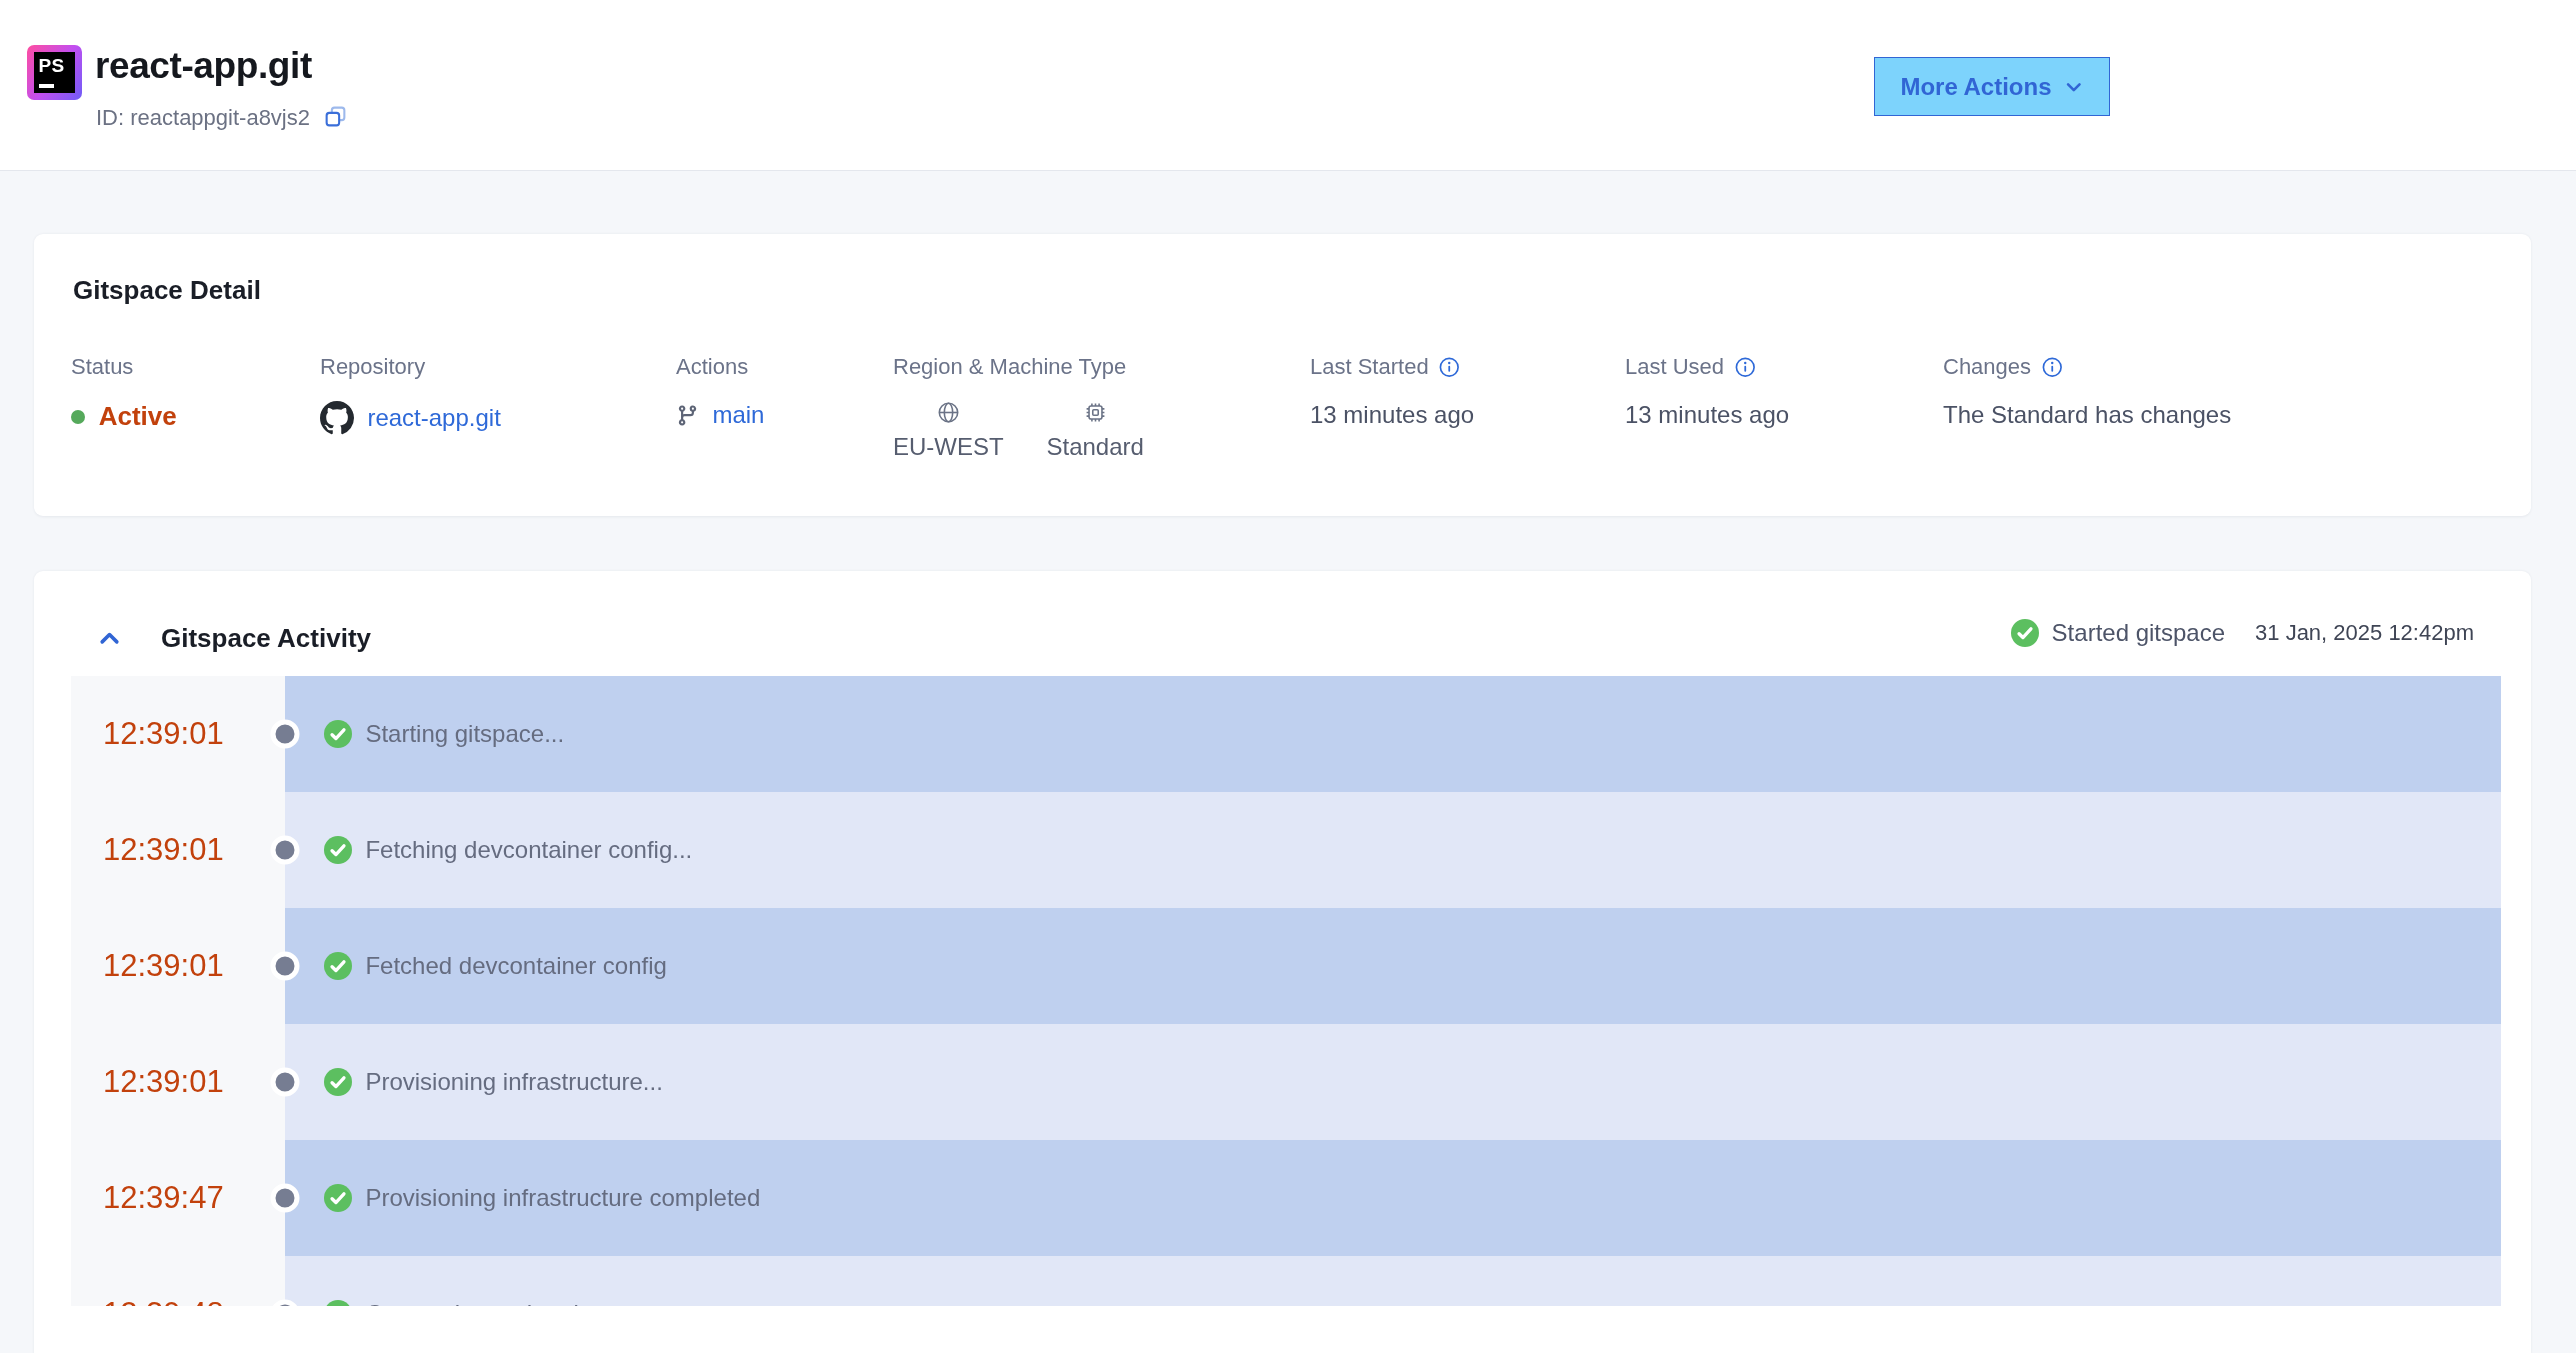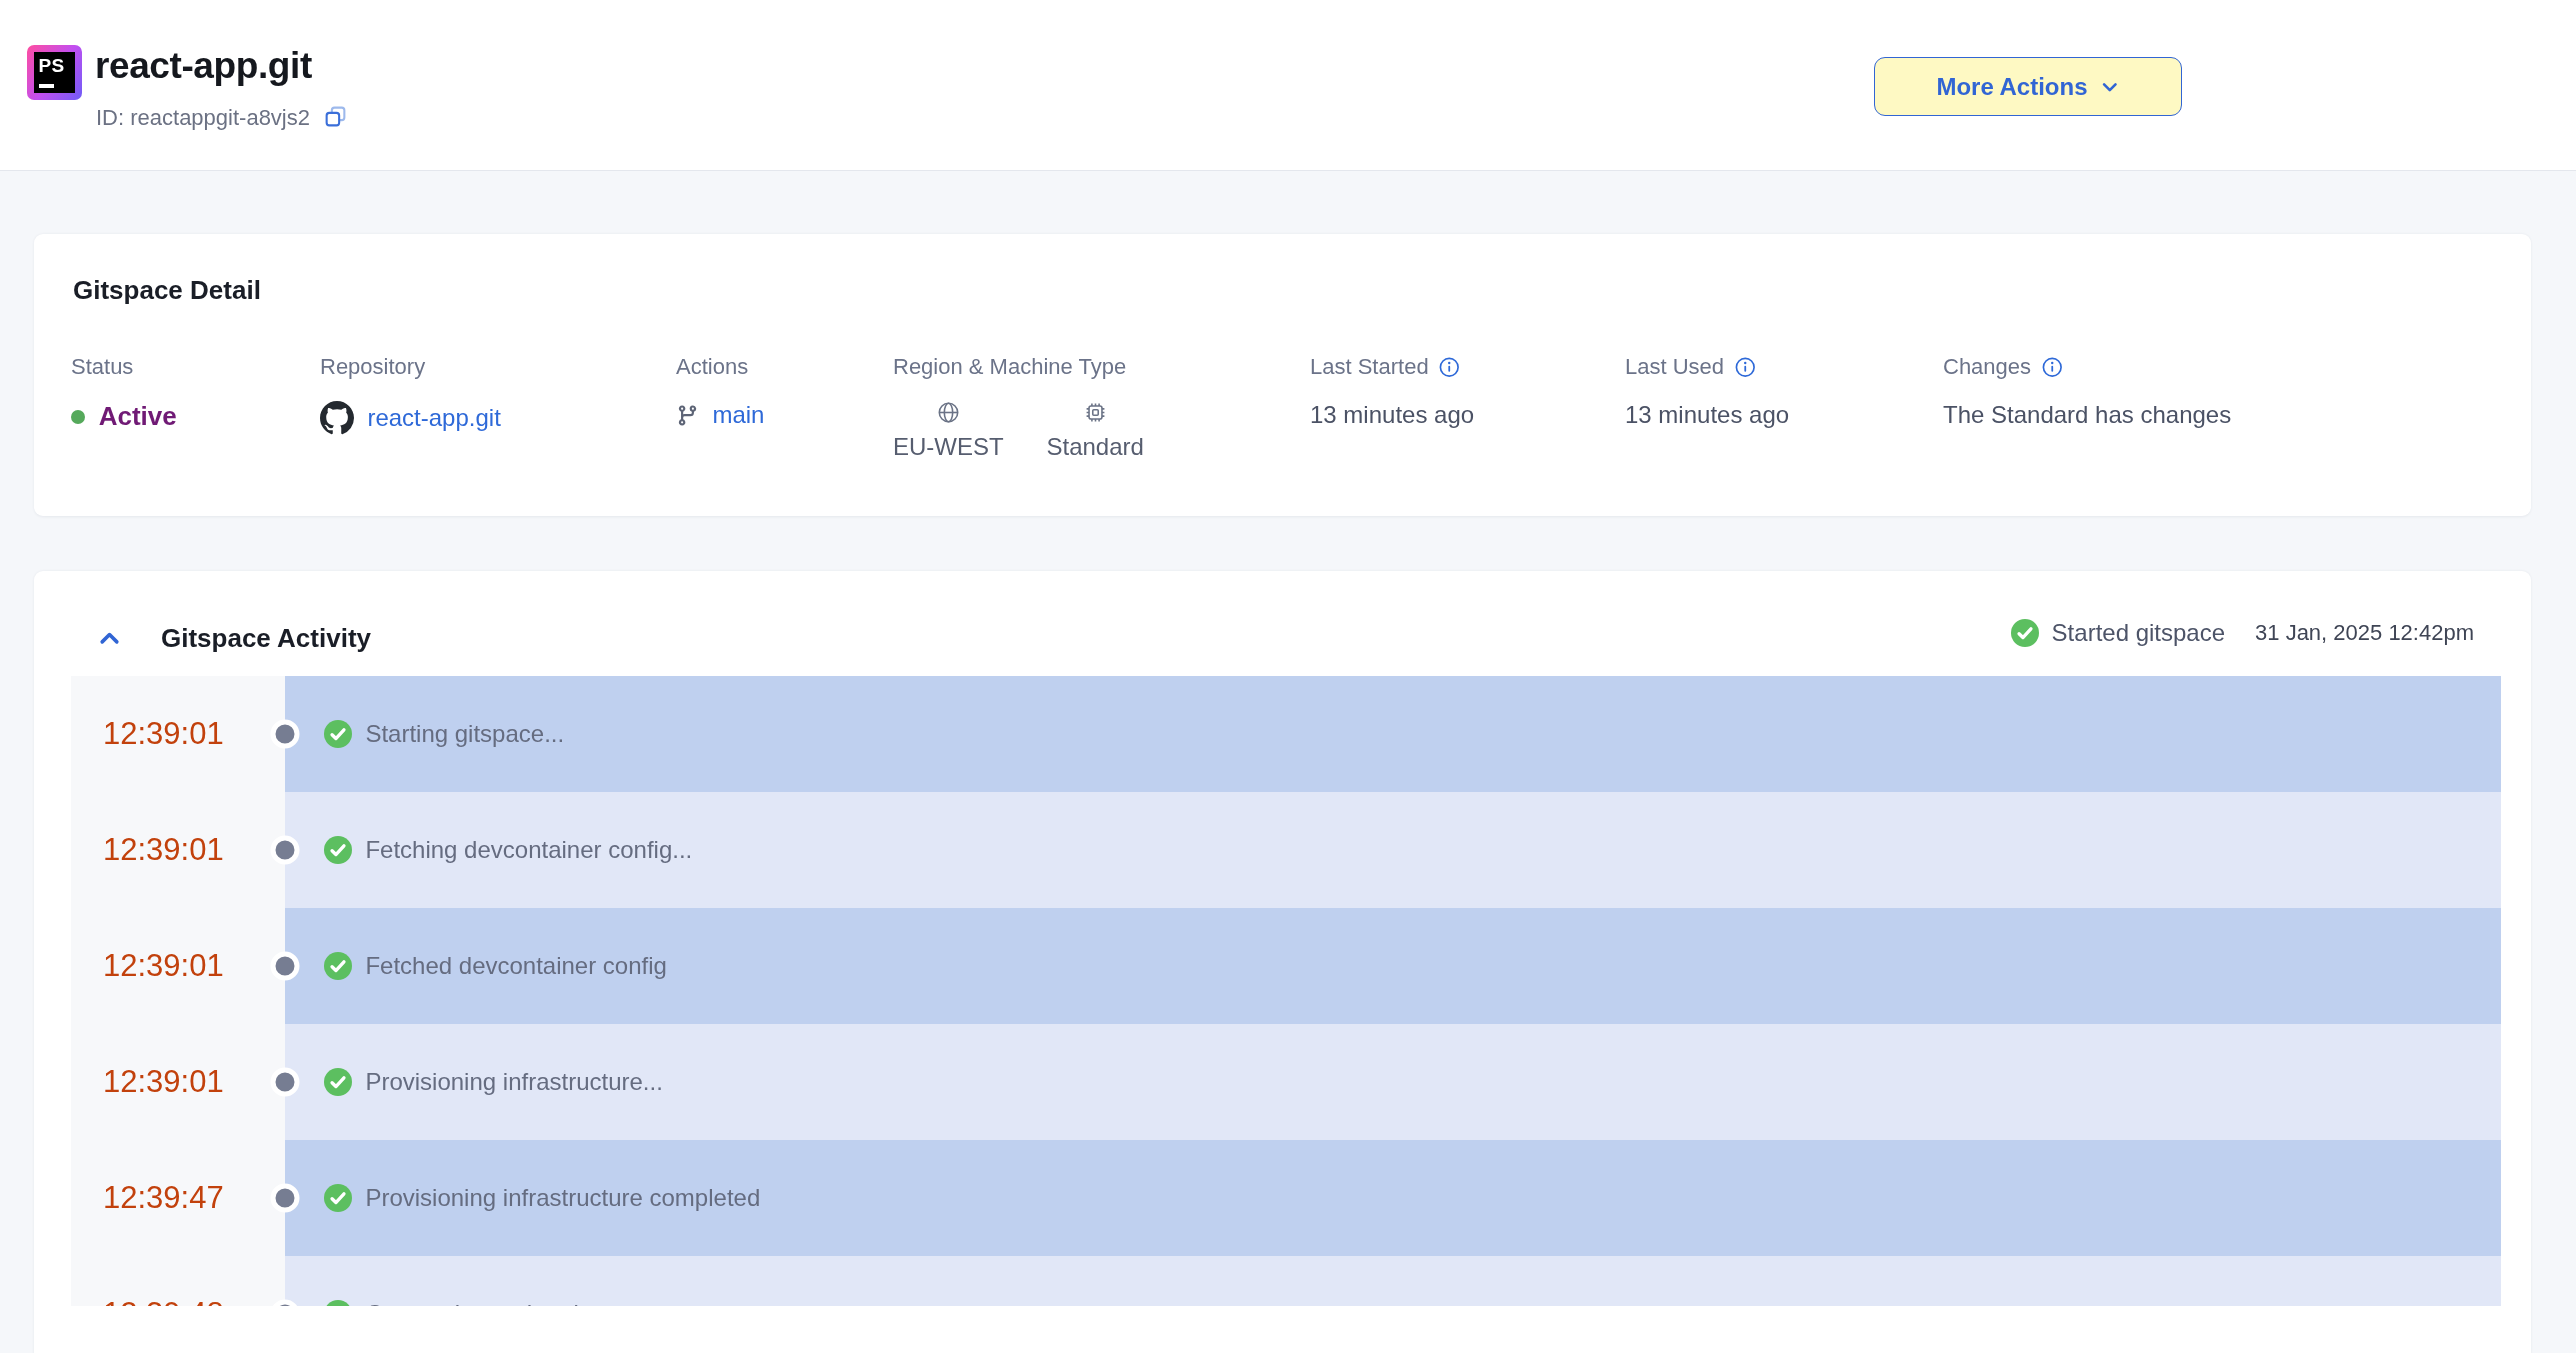--- a/index.html
+++ b/index.html
@@ -21,40 +21,40 @@
   .topbar{position:absolute;left:0;top:0;width:2576px;height:171px;background:#fff;border-bottom:1.8px solid #e4e7ed;}
   .app-icon{position:absolute;left:27px;top:45px;width:55px;height:55px;border-radius:7.1px;
     background:linear-gradient(125deg,#ff4da0 0%,#c24ff0 52%,#6f5cf7 100%);
     display:flex;align-items:center;justify-content:center;}
   .app-icon-inner{width:41px;height:41px;background:#000;position:relative;}
   .app-icon-inner .ps{position:absolute;left:4.5px;top:2.7px;color:#fff;font-size:19px;font-weight:700;letter-spacing:0.4px;}
   .app-icon-inner .bar{position:absolute;left:4.5px;bottom:5.4px;width:15px;height:3.6px;background:#fff;}
   .page-title{position:absolute;left:95px;top:45px;font-size:37px;font-weight:700;color:#15181e;letter-spacing:-0.4px;}
   .id-row{position:absolute;left:96px;top:104px;display:flex;align-items:center;gap:12.5px;font-size:22px;color:#6b7183;}
   .copy-btn{display:flex;align-items:center;cursor:pointer;background:none;border:none;}
-  .btn-outline{position:absolute;left:1874px;top:57px;width:308px;height:59px;border:1.8px solid var(--accent);
-    border-radius:11px;background:#fef9c3;color:var(--accent);font-size:24px;font-weight:600;font-family:inherit;
+  .btn-outline{position:absolute;left:1874px;top:57px;width:236px;height:59px;border:1.8px solid var(--accent);
+    border-radius:0;background:#7dd3fc;color:var(--accent);font-size:24px;font-weight:600;font-family:inherit;
     display:flex;align-items:center;justify-content:center;gap:12.5px;cursor:pointer;}
   .btn-primary{position:absolute;left:2178px;top:57px;width:370px;height:59px;border:none;border-radius:7.1px;
     background:var(--accent_fill);color:#fff;font-size:24px;font-weight:700;font-family:inherit;
     display:flex;align-items:center;justify-content:center;cursor:pointer;}
 
   
   .card{position:absolute;background:#fff;border-radius:9px;box-shadow:0 0.9px 2.7px rgba(25,39,70,.07);}
   .card-detail{left:34px;top:234px;width:2497px;height:282px;}
   .card-activity{left:34px;top:571px;width:2497px;height:821px;}
   .card-title{position:absolute;left:39px;top:41px;font-size:26px;font-weight:700;color:#1a1e27;}
 
   .col{position:absolute;top:120px;}
   .col-label{font-size:22px;color:#6b7389;display:flex;align-items:center;gap:10.7px;}
   .col-value{margin-top:21.4px;font-size:24px;color:#4b5265;display:flex;align-items:center;gap:13.4px;}
   .c-status{left:37px;}  .c-repo{left:286px;}  .c-branch{left:642px;}  .c-region{left:859px;}
   .c-started{left:1276px;} .c-used{left:1591px;} .c-changes{left:1909px;}
   .status-dot{width:14.3px;height:14.3px;border-radius:50%;background:var(--status_dot);}
-  .status-value{font-size:26px;font-weight:600;color:#701a75;}
+  .status-value{font-size:26px;font-weight:600;color:#c2410c;}
   .link{color:var(--link);text-decoration:none;cursor:pointer;}
   .region-pair{display:flex;align-items:center;gap:9px;color:#565d6f;flex-direction:column;}
   .region-gap{width:16px;}
 
   
   .act-chevron{position:absolute;left:62px;top:54px;cursor:pointer;display:flex;}
   .act-title{position:absolute;left:127px;top:52px;font-size:26px;font-weight:700;color:#1a1e27;}
   .act-right{position:absolute;right:57px;top:48px;display:flex;align-items:center;gap:30px;}
   .act-status{display:flex;align-items:center;gap:12.5px;font-size:24px;color:#4d5468;}
   .act-date{font-size:22px;color:#3f4555;}

